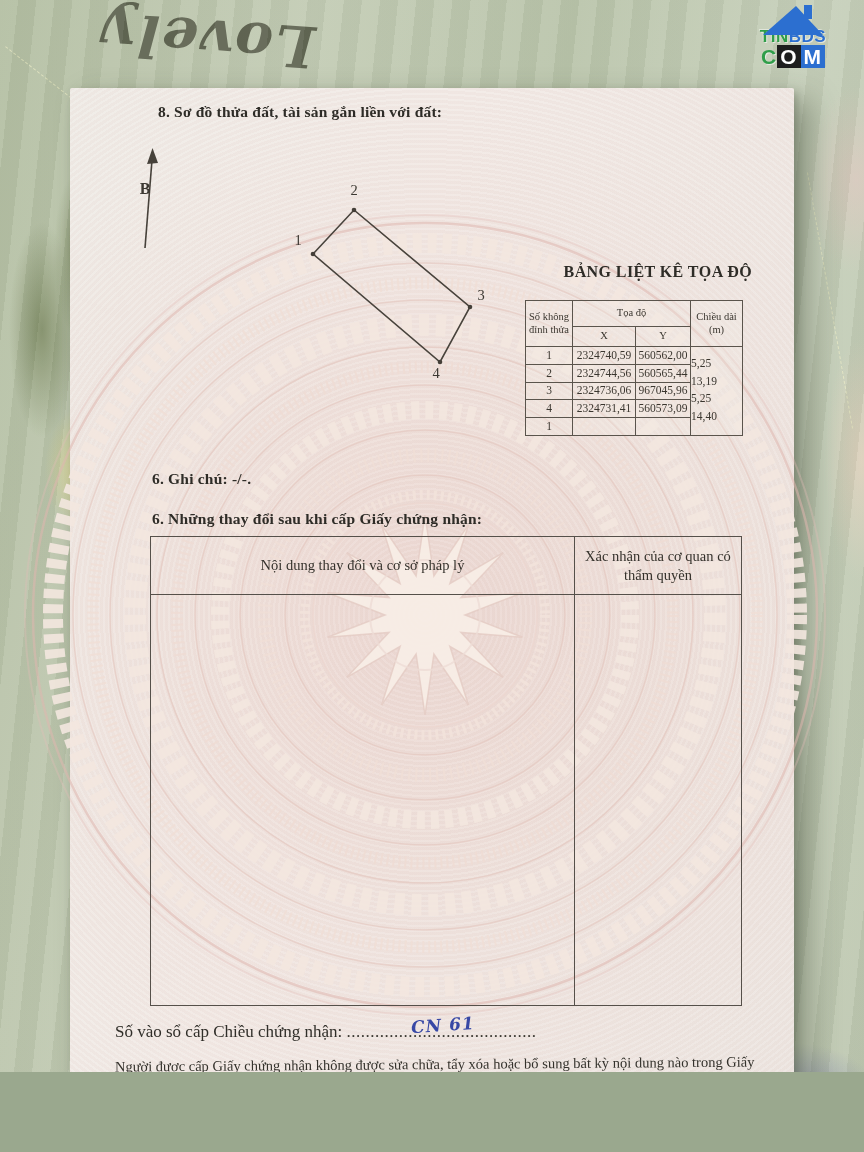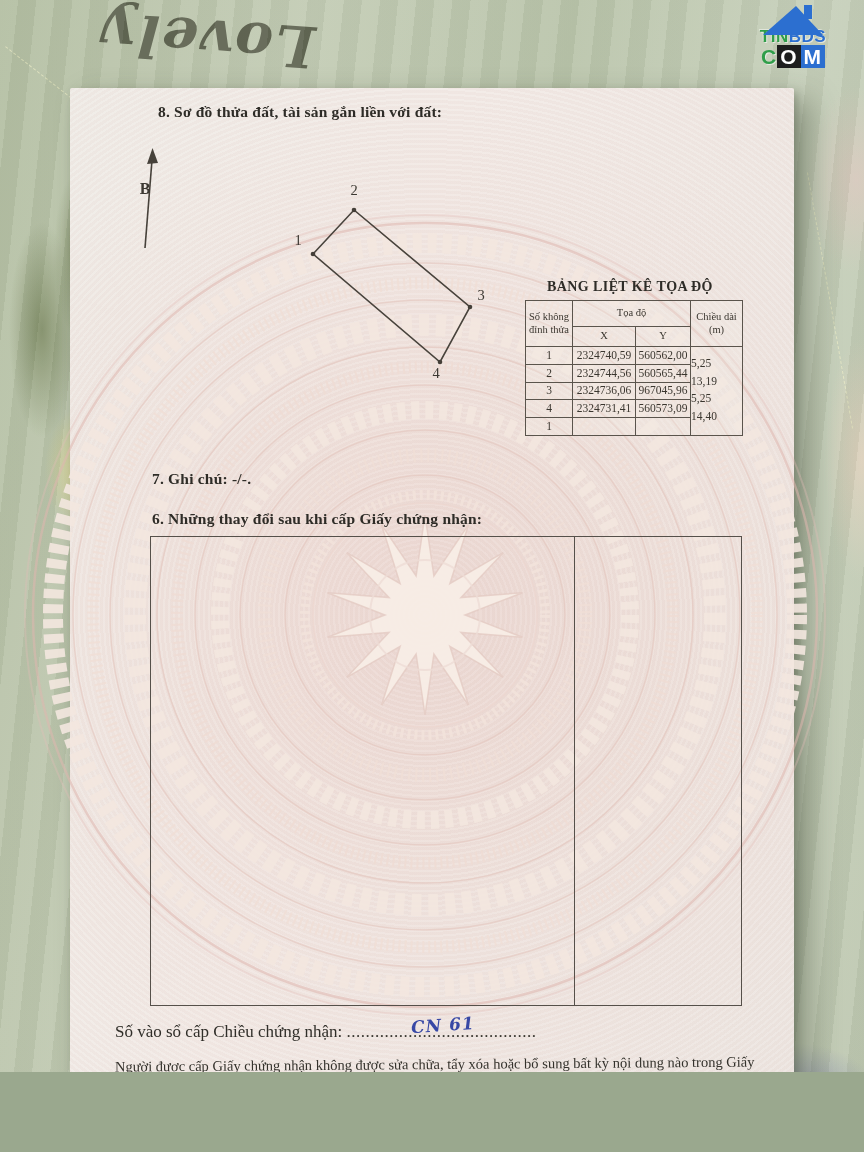--- a/index.html
+++ b/index.html
@@ -64,22 +64,22 @@
 
   .north-svg{left:68px;top:60px;}
   .north-b{left:64px;top:92px;width:22px;text-align:center;font-weight:bold;font-size:16px;color:#3c3832;}
 
   .plot-svg{left:228px;top:103px;}
   .vlabel{font-size:14.5px;color:#3c3832;width:14px;text-align:center;}
   .vl1{left:221px;top:144px;} .vl2{left:277px;top:94px;}
   .vl3{left:404px;top:199px;} .vl4{left:359px;top:277px;}
 
   
-  .coord-title{left:438px;top:191px;width:244px;text-align:center;
-    font-weight:bold;font-size:14px;letter-spacing:.4px;color:#2e2c27;}
+  .coord-title{left:438px;top:175px;width:244px;text-align:right;
+    font-weight:bold;font-size:16px;letter-spacing:.4px;color:#2e2c27;}
   .coord-grid{left:455px;top:212px;display:grid;
     grid-template-columns:47px 63px 55px 52px;
     grid-template-rows:26px 20px repeat(5,17.8px);
     border-top:1px solid #5a544c;border-left:1px solid #5a544c;
     font-size:10.5px;line-height:1.15;color:#3a362f;background:rgba(244,238,232,.25);}
   .cg{border-right:1px solid #5a544c;border-bottom:1px solid #5a544c;
     display:flex;align-items:center;justify-content:center;text-align:center;padding:0 2px;box-sizing:border-box;}
   .cg.num{font-size:11.5px;}
   .c-vhead{grid-row:1/3;grid-column:1;}
   .c-toado{grid-column:2/4;grid-row:1;}
@@ -193,24 +193,28 @@
       <div class="cg num">2324736,06</div>
       <div class="cg num">967045,96</div>
       <div class="cg num">4</div>
       <div class="cg num">2324731,41</div>
       <div class="cg num">560573,09</div>
       <div class="cg num">1</div>
       <div class="cg num"></div>
       <div class="cg num"></div>
     </div>
 
-    <div class="s5">7. Ghi chú: -/-.</div>
+    <div class="s5">6. Ghi chú: -/-.</div>
     <div class="s6">6. Những thay đổi sau khi cấp Giấy chứng nhận:</div>
 
     <div class="changes">
+      <div class="ch-head">
+        <div class="ch-c1">Nội dung thay đổi và cơ sở pháp lý</div>
+        <div class="ch-c2">Xác nhận của cơ quan có thẩm quyền</div>
+      </div>
       <div class="ch-body">
         <div class="ch-b1"></div>
         <div class="ch-b2"></div>
       </div>
     </div>
 
     <div class="serial">
       <span>Số vào sổ cấp Chiều chứng nhận:</span>
       <span class="serial-dots">........................................</span>
       <span class="serial-value">CN 61</span>

